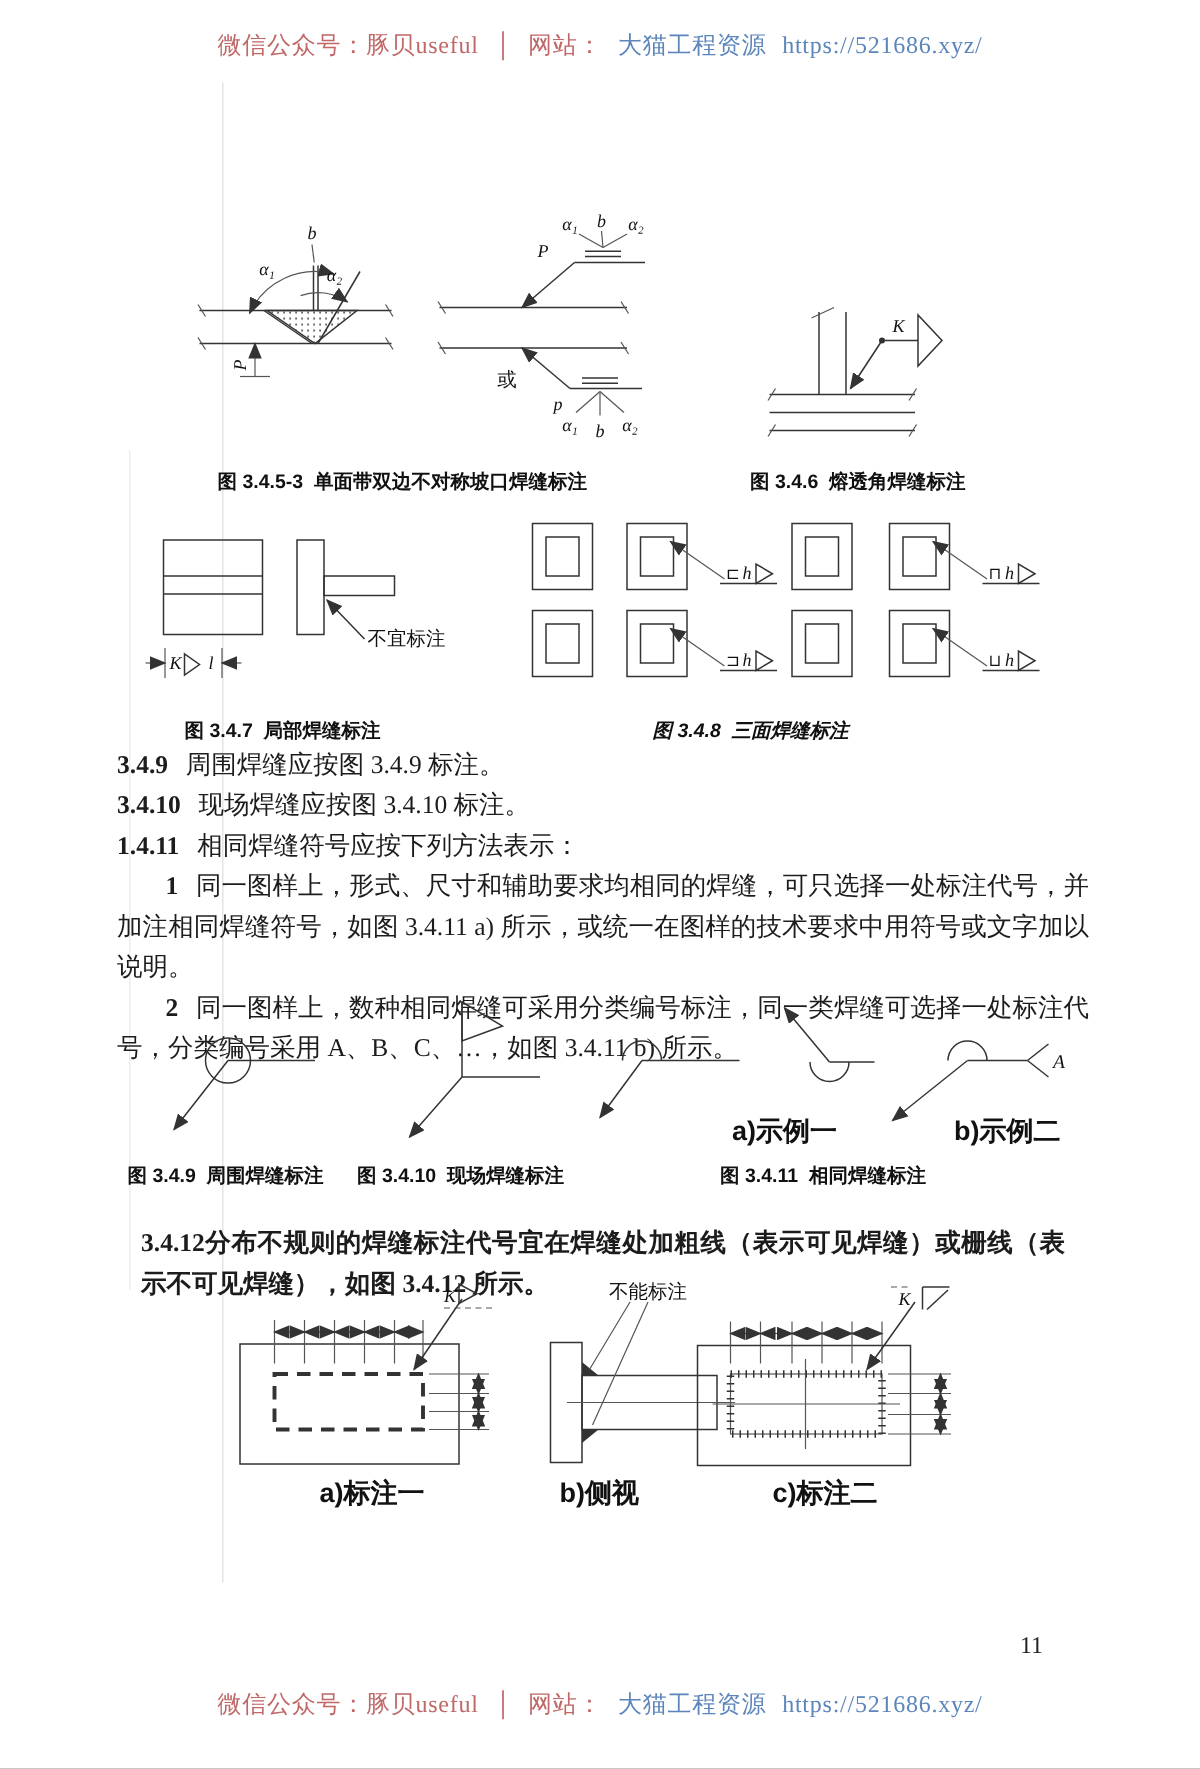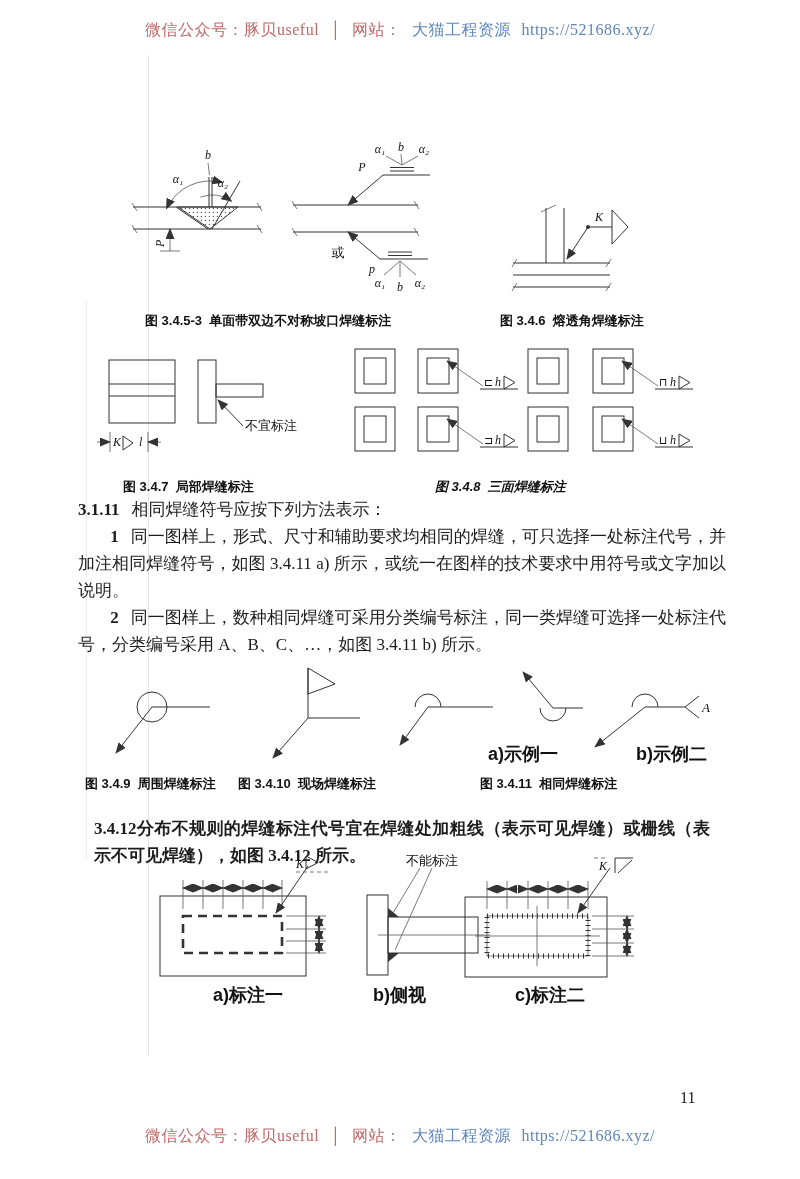--- a/index.html
+++ b/index.html
@@ -199,21 +199,23 @@
     <line x1="305" y1="101" x2="343" y2="101"></line>
     <text x="309" y="98" class="sym">⊔</text>
     <text x="320" y="98" class="it">h</text>
     <polygon points="329,88 329,101 340,94.5"></polygon>
   </svg>
 
   <div class="caption" style="left:123px;top:478px;">图 3.4.7  局部焊缝标注</div>
   <div class="caption" style="left:435px;top:478px;font-style:italic;">图 3.4.8  三面焊缝标注</div>
 
   <div class="bodytext">
-    <p><span class="num">3.1.11</span><span class="gap">相同焊缝符号应按下列方法表示：</span></p>
+    <p><span class="num">3.4.9</span><span class="gap">周围焊缝应按图 3.4.9 标注。</span></p>
+    <p><span class="num">3.4.10</span><span class="gap">现场焊缝应按图 3.4.10 标注。</span></p>
+    <p><span class="num">1.4.11</span><span class="gap">相同焊缝符号应按下列方法表示：</span></p>
     <p class="indent"><span class="num">1</span><span class="gap">同一图样上，形式、尺寸和辅助要求均相同的焊缝，可只选择一处标注代号，并加注相同焊缝符号，如图 3.4.11 a) 所示，或统一在图样的技术要求中用符号或文字加以说明。</span></p>
     <p class="indent"><span class="num">2</span><span class="gap">同一图样上，数种相同焊缝可采用分类编号标注，同一类焊缝可选择一处标注代号，分类编号采用 A、B、C、…，如图 3.4.11 b) 所示。</span></p>
   </div>
 
   <svg class="fig" style="left:100px;top:662px;" width="115" height="100" viewBox="0 0 115 100">
     <circle cx="52" cy="45" r="15"></circle>
     <line x1="52" y1="45" x2="110" y2="45"></line>
     <line x1="52" y1="45" x2="16" y2="91" marker-end="url(#ah)"></line>
   </svg>
 

